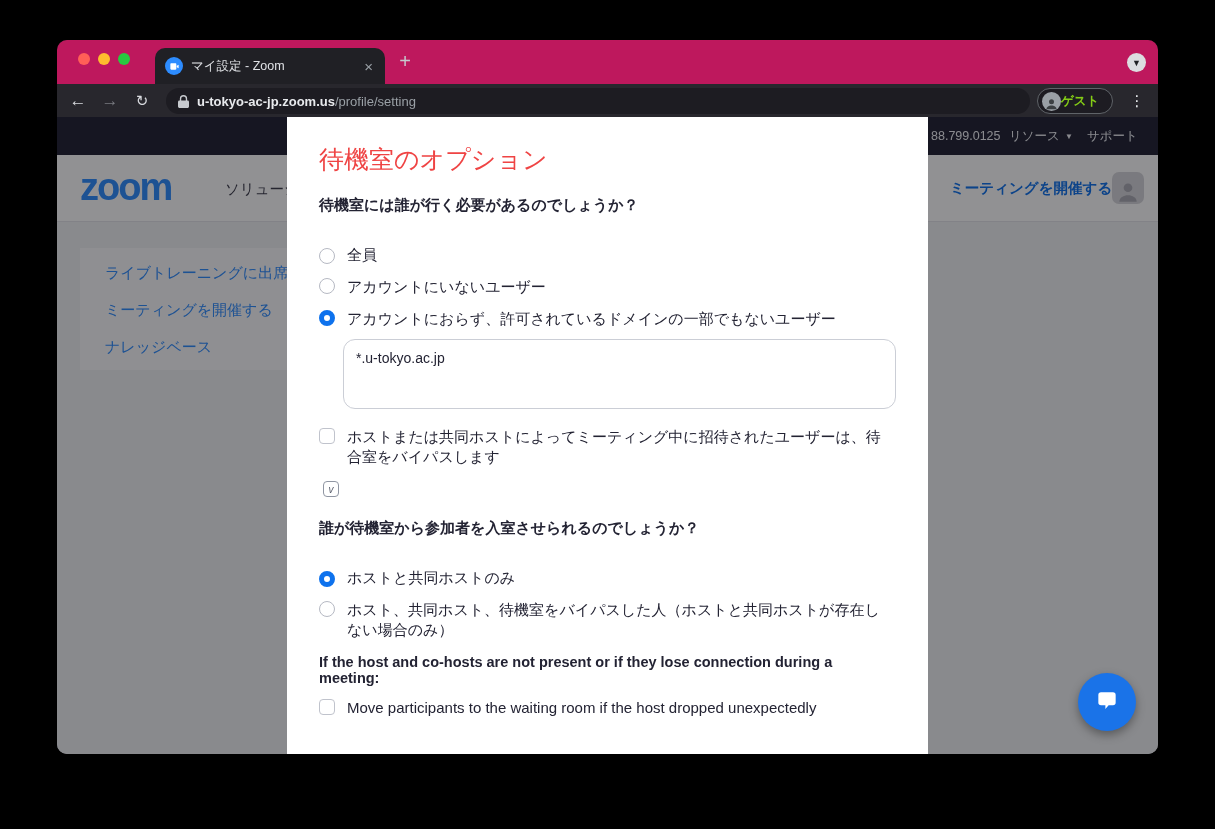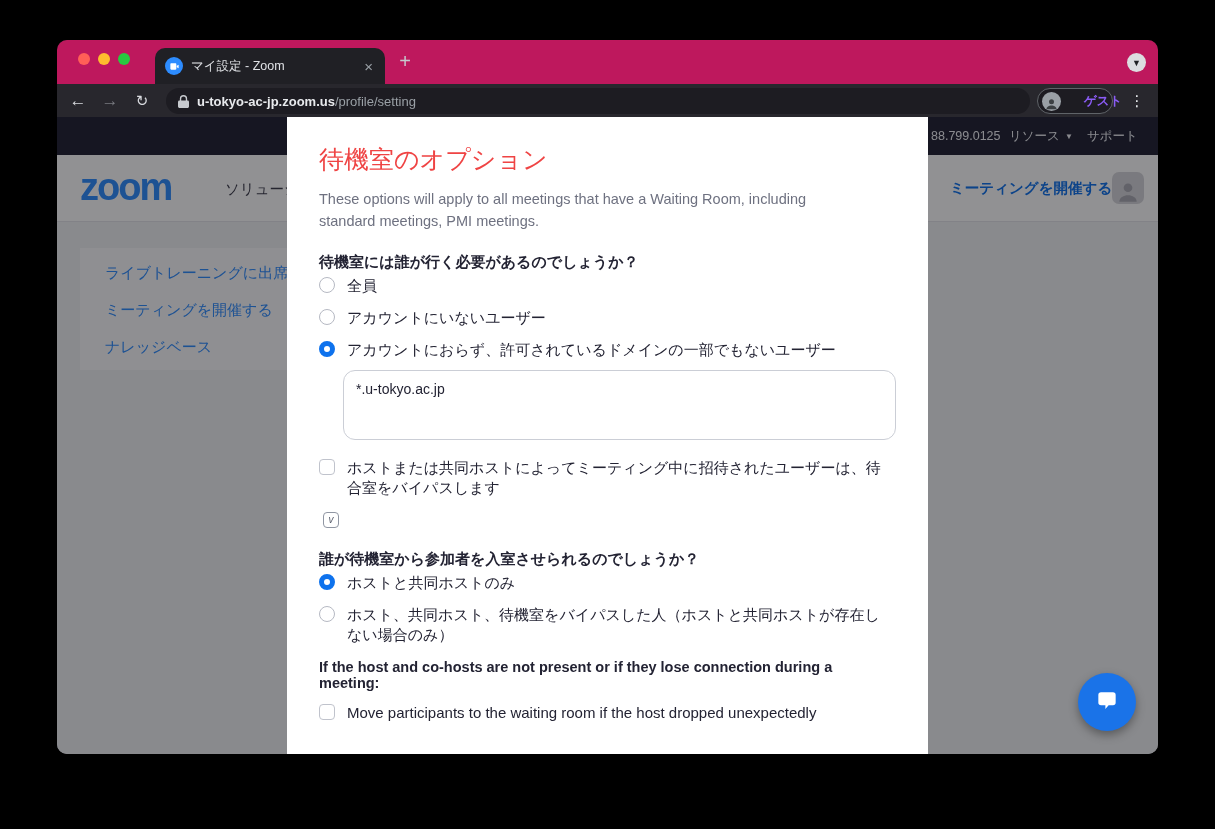--- a/index.html
+++ b/index.html
@@ -30,21 +30,21 @@
           color:#d8dade;font-size:17px;}
   .navbtn.back{left:9px;} .navbtn.fwd{left:41px;color:#787a80;} .navbtn.reload{left:73px;font-size:15px;}
   .addressbar{position:absolute;left:109px;top:4px;width:864px;height:26px;border-radius:13px;background:#1d1c22;
               display:flex;align-items:center;padding:0 12px;box-sizing:border-box;}
   .lock{flex:none;margin-right:8px;display:flex;}
   .url{font-size:13px;white-space:nowrap;}
   .url .host{color:#e8eaed;font-weight:700;} .url .path{color:#9aa0a6;}
   .profile-pill{position:absolute;left:980px;top:4px;width:76px;height:26px;border-radius:13px;background:#1d1c22;
                 border:1px solid #5f6368;display:flex;align-items:center;padding:0 9px 0 4px;box-sizing:border-box;}
   .mini-avatar{width:19px;height:19px;border-radius:50%;background:#9aa0a6;display:flex;align-items:flex-end;justify-content:center;overflow:hidden;flex:none;}
-  .profile-name{margin-left:23px;font-size:12.5px;color:#8b5cf6;font-weight:700;white-space:nowrap;}
+  .profile-name{margin-left:0;font-size:12.5px;color:#84cc16;font-weight:700;white-space:nowrap;}
   .menu-dots{position:absolute;left:1070px;top:0;width:20px;height:33px;display:flex;align-items:center;justify-content:center;
              color:#e8eaed;font-size:15px;letter-spacing:0;}
 
   
   .content{position:relative;height:637px;background:#f1f2f5;}
   .site-topbar{position:absolute;left:0;top:0;width:100%;height:38px;background:#1f2032;}
   .tb-item{position:absolute;top:0;height:38px;display:flex;align-items:center;font-size:12.5px;color:#f2f3f7;}
   .tb-phone{left:874px;} .tb-res{left:952px;} .tb-sup{left:1030px;}
   .caret{font-size:8px;margin-left:5px;}
   .site-header{position:absolute;left:0;top:38px;width:100%;height:67px;background:#ffffff;border-bottom:1px solid #e4e4ea;box-sizing:border-box;}
@@ -61,21 +61,21 @@
   .dim{position:absolute;inset:0;background:rgba(10,10,16,0.45);}
 
   
   .modal{position:absolute;left:230px;top:0;width:641px;height:637px;background:#ffffff;
          padding:0 32px;box-sizing:border-box;overflow:hidden;color:#232333;}
   .modal h1{margin:26px 0 0;font-size:25px;font-weight:400;color:#ef4444;}
   .desc{margin:12px 0 0;width:540px;font-size:14.5px;line-height:1.55;color:#6e7180;}
   .q{margin:20px 0 0;font-size:15px;font-weight:700;color:#232333;}
   .q.en{font-size:14.5px;}
   .opt{display:flex;align-items:flex-start;margin-top:12px;}
-  .opt.first{margin-top:4px;}
+  .opt.first{margin-top:30px;align-items:center;}
   .radio{flex:none;width:16px;height:16px;border-radius:50%;border:1.5px solid #b6b9c3;background:#fff;box-sizing:border-box;margin-top:1px;}
   .radio.on{border:5px solid #0e72ed;}
   .checkbox{flex:none;width:16px;height:16px;border-radius:4px;border:1.5px solid #c0c3cc;background:#fff;box-sizing:border-box;margin-top:1px;}
   .opt-label{margin-left:12px;font-size:15px;line-height:20px;color:#232333;}
   .opt-label.wrap{width:545px;}
   .domain-box{margin:10px 0 0 24px;}
   .domain-box textarea{width:553px;height:70px;border:1px solid #cbced6;border-radius:12px;padding:10px 12px;
                        box-sizing:border-box;font-family:"Liberation Sans","DejaVu Sans",sans-serif;
                        font-size:14px;color:#232333;resize:none;outline:none;}
   .opt.gap-lg{margin-top:14px;}
@@ -162,21 +162,20 @@
       <div class="sidebar-panel">
         <span class="side-link" style="top:16px;">ライブトレーニングに出席</span>
         <span class="side-link" style="top:53px;">ミーティングを開催する</span>
         <span class="side-link" style="top:90px;">ナレッジベース</span>
       </div>
 
       <div class="dim"></div>
 
       <div class="modal">
         <h1>待機室のオプション</h1>
-        <p class="desc">These options will apply to all meetings that have a Waiting Room, including standard meetings, PMI meetings.</p>
 
         <div class="q">待機室には誰が行く必要があるのでしょうか？</div>
 
         <div class="opt first">
           <span class="radio"></span>
           <span class="opt-label">全員</span>
         </div>
         <div class="opt">
           <span class="radio"></span>
           <span class="opt-label">アカウントにいないユーザー</span>

